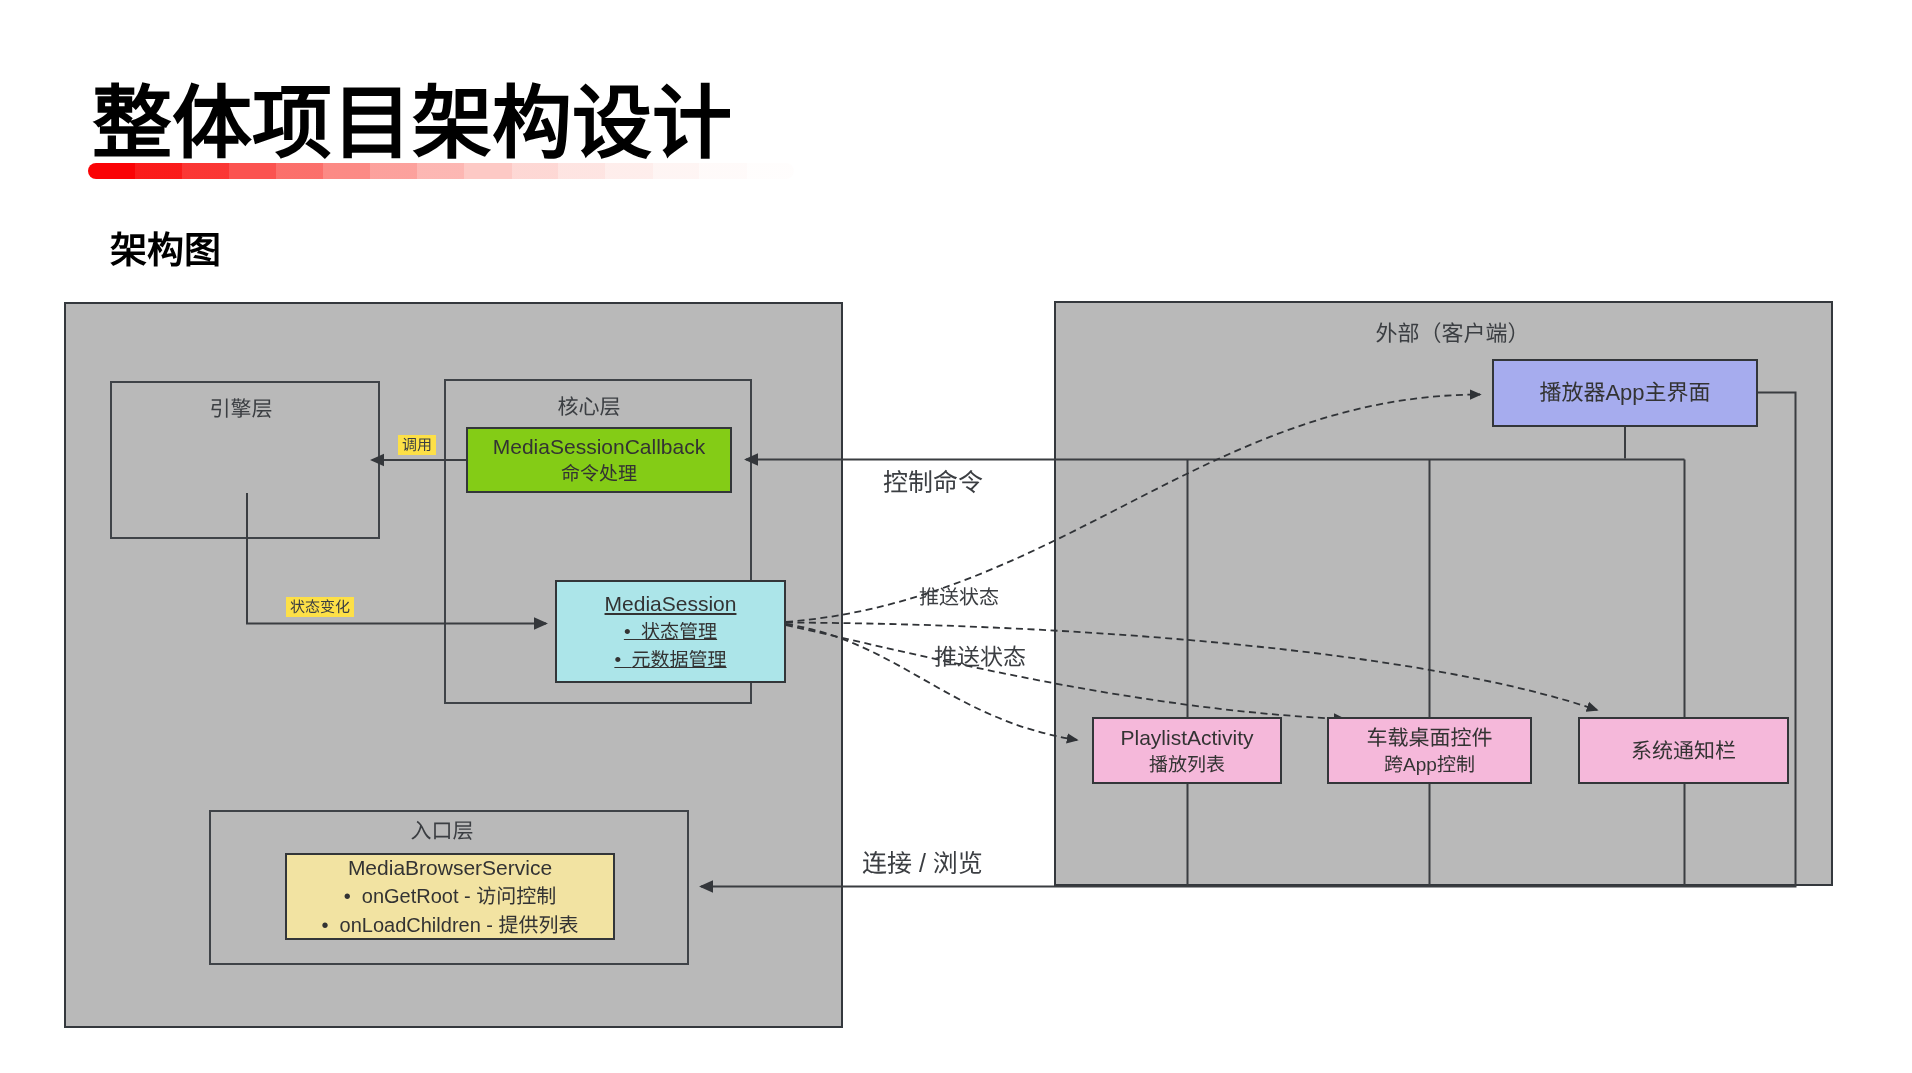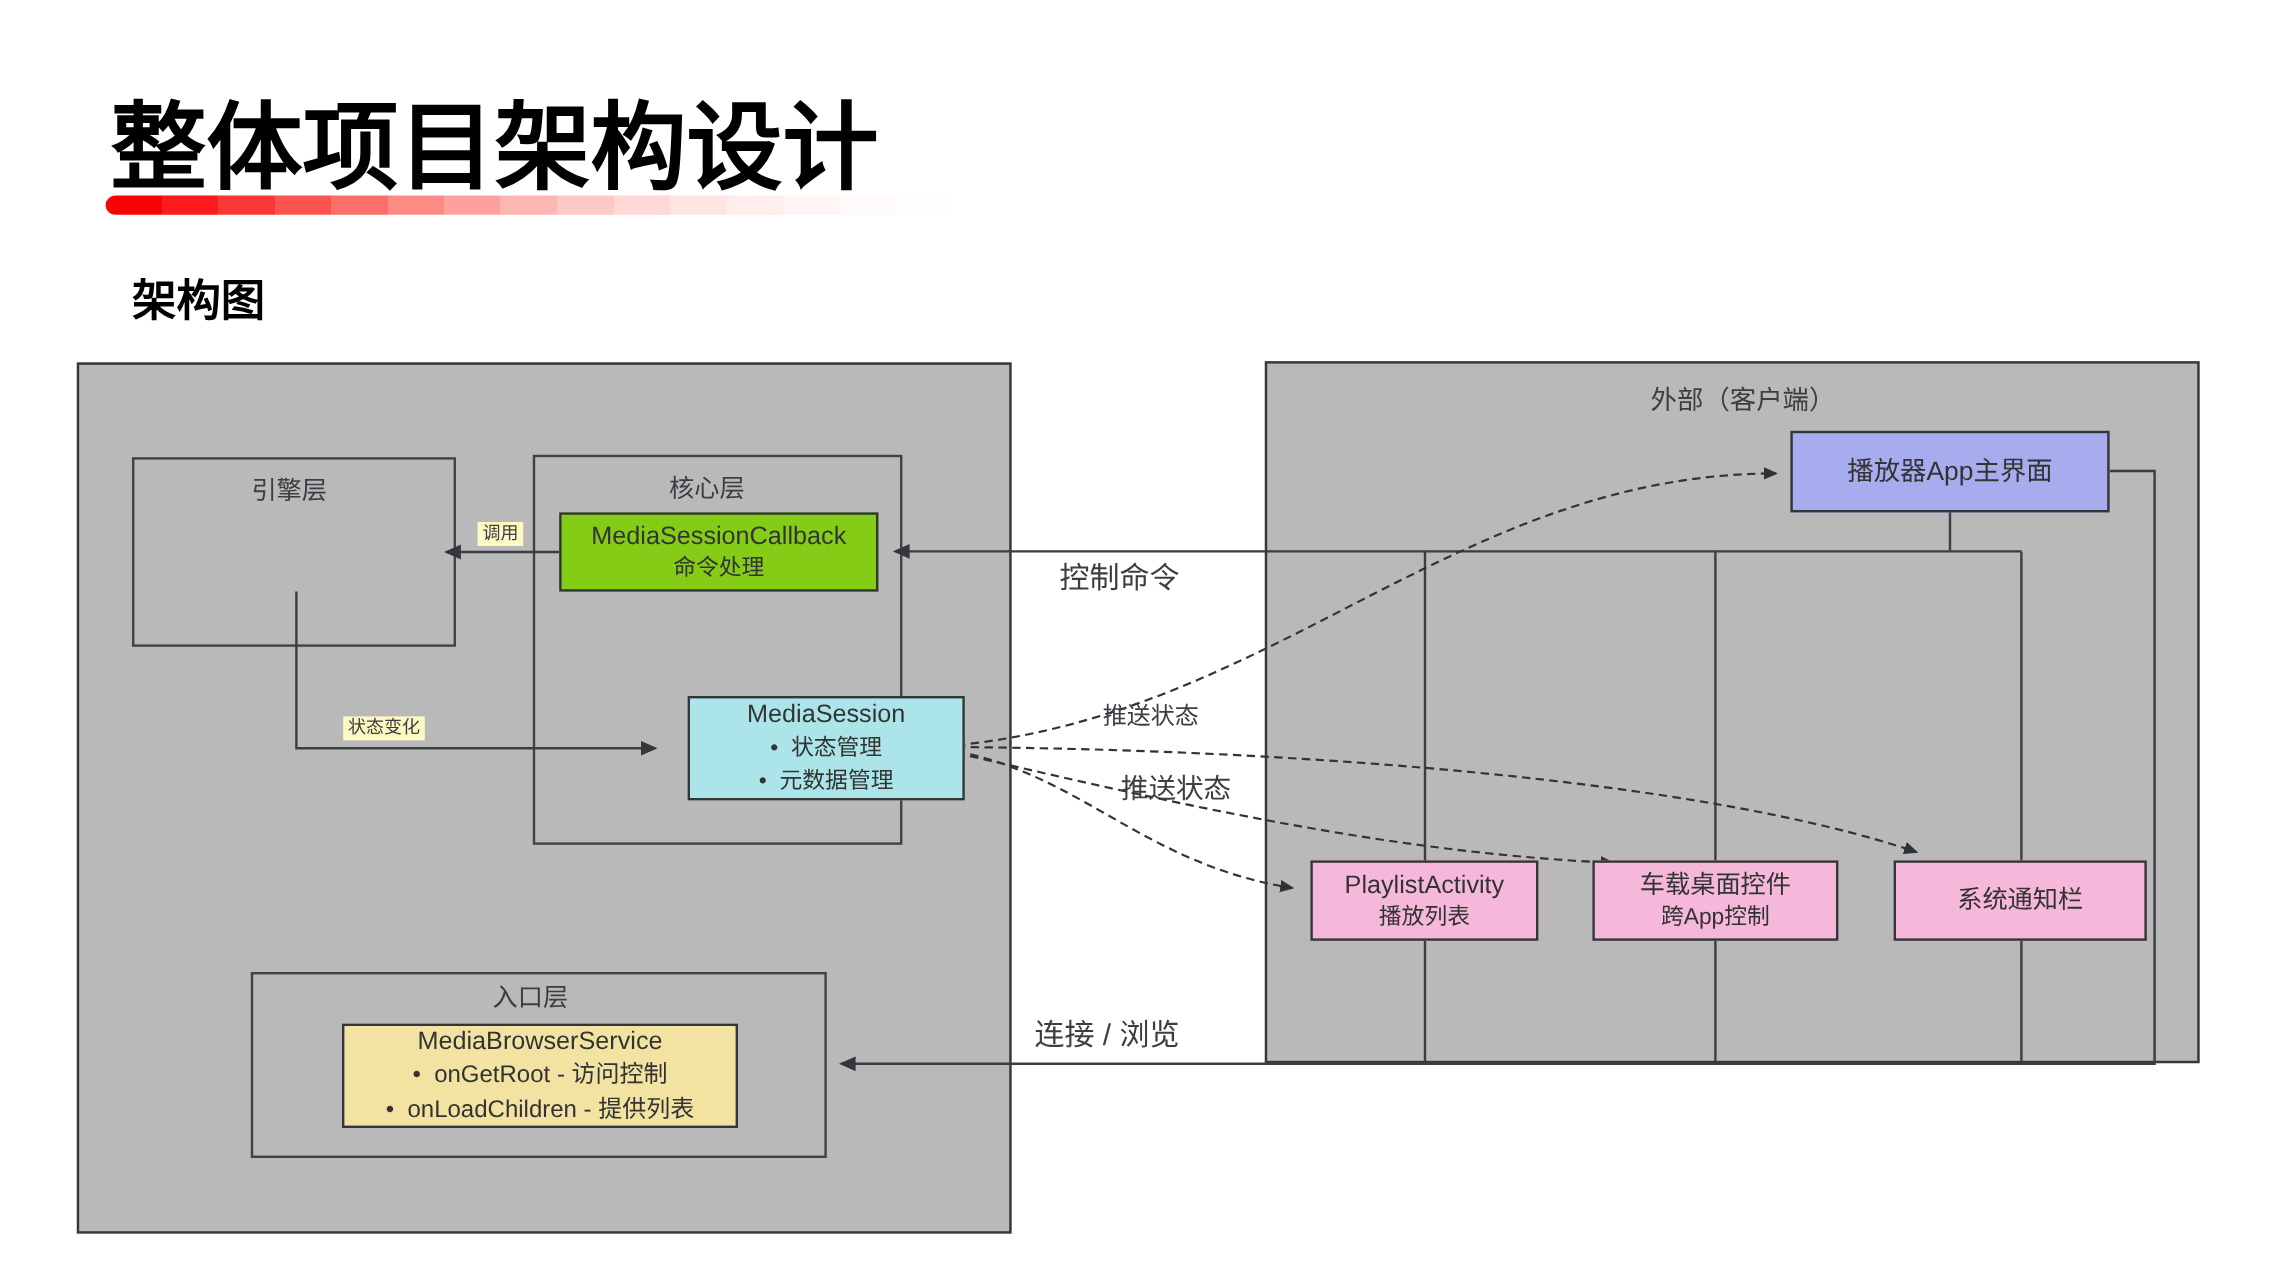--- a/index.html
+++ b/index.html
@@ -53,33 +53,33 @@
   
   .node{position:absolute;z-index:4;box-sizing:border-box;border:2px solid #333639;
         display:flex;flex-direction:column;justify-content:center;align-items:center;
         color:#333333;text-align:center;}
   .node .t1{font-size:21px;line-height:28px;white-space:nowrap;}
   .node .t2{font-size:19px;line-height:26px;white-space:nowrap;}
   .node .bullet{font-size:19px;line-height:28px;white-space:nowrap;}
   .node .bullet::before{content:"\2022\00a0\00a0";}
   .node.media-player{left:131px;top:426px;width:229px;height:67px;background:#f4b0b0;}
   .node.media-session-callback{left:466px;top:427px;width:266px;height:66px;background:#84cc16;}
-  .node.media-session{left:573px;top:580px;width:231px;height:87px;background:#ace5e9;}
+  .node.media-session{left:555px;top:580px;width:231px;height:103px;background:#ace5e9;text-decoration:underline;}
   .node.media-browser-service{left:285px;top:853px;width:330px;height:87px;background:#f2e3a2;}
   .node.media-browser-service .t1{line-height:29px;}
   .node.media-browser-service .bullet{font-size:20px;line-height:29px;}
   .node.player-app{left:1492px;top:359px;width:266px;height:68px;background:#a6acee;}
   .node.playlist-activity{left:1092px;top:717px;width:190px;height:67px;background:#f5b8da;}
   .node.car-widget{left:1327px;top:717px;width:205px;height:67px;background:#f5b8da;}
   .node.notification-bar{left:1578px;top:717px;width:211px;height:67px;background:#f5b8da;}
   .node.player-app .t1{font-size:22px;}
 
   
   .edge-label{position:absolute;z-index:5;color:#3b3e42;white-space:nowrap;}
-  .edge-label.chip{background:#fef9c3;padding:0 4px;}
+  .edge-label.chip{background:#fde047;padding:0 4px;}
   .lbl-invoke{left:398px;top:435px;font-size:15px;line-height:20px;}
   .lbl-state-change{left:286px;top:597px;font-size:15px;line-height:20px;}
   .lbl-control-command{left:883px;top:468px;font-size:25px;line-height:28px;}
   .lbl-push-upper{left:919px;top:585px;font-size:20px;line-height:24px;}
   .lbl-push-lower{left:934px;top:644px;font-size:23px;line-height:27px;}
   .lbl-connect-browse{left:862px;top:849px;font-size:25px;line-height:28px;}
 </style>
 </head>
 <body>
 

